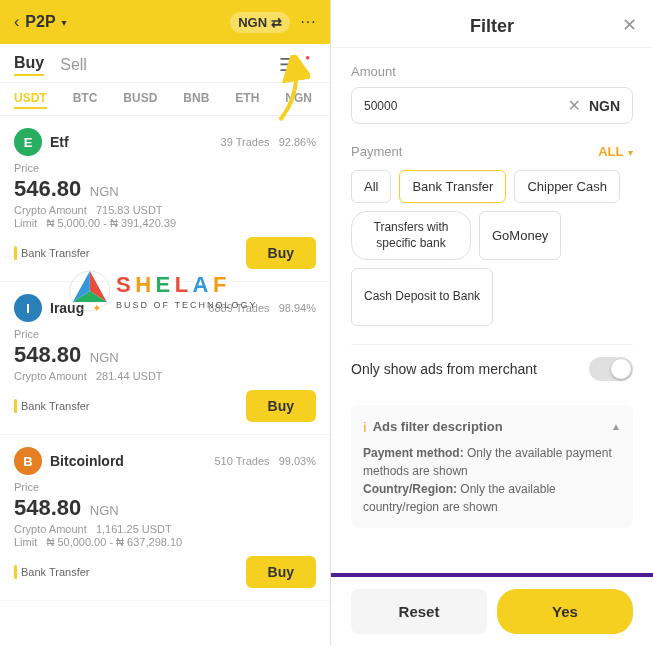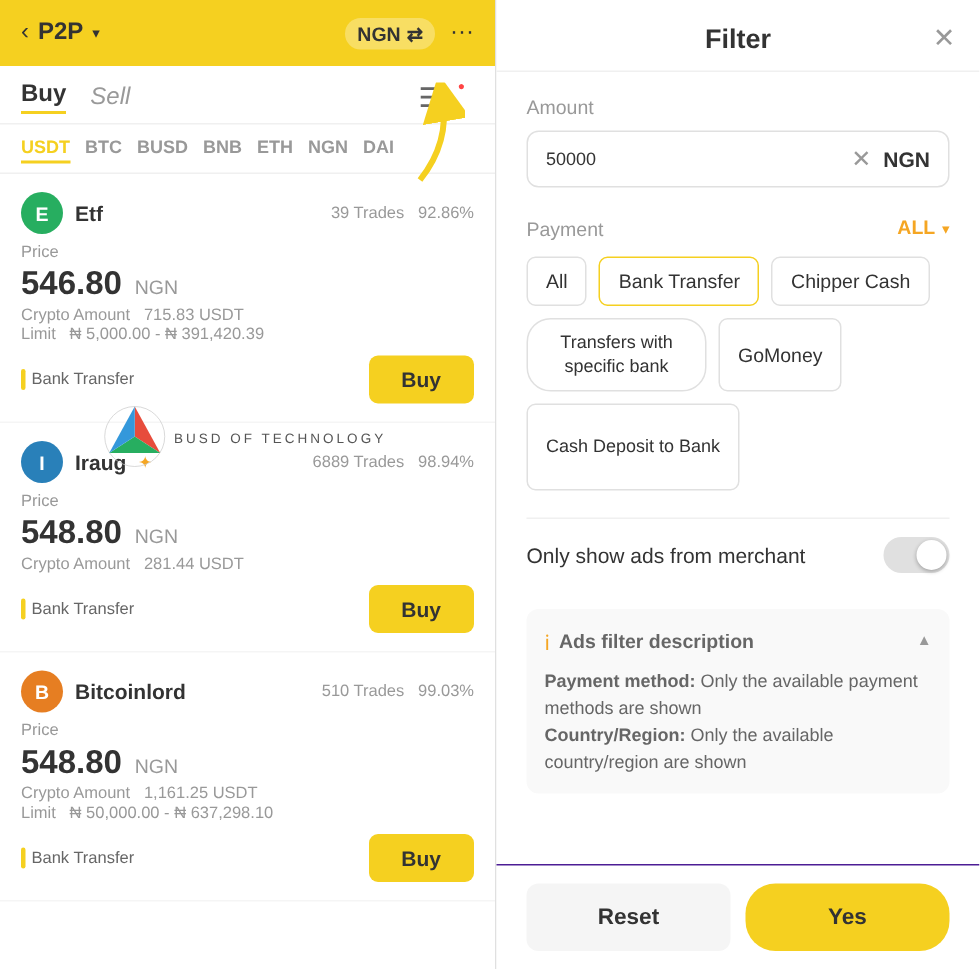--- a/index.html
+++ b/index.html
@@ -89,41 +89,40 @@
       font-size: 16px;
       font-weight: 700;
       color: #333;
       border-bottom: 2px solid #f5d020;
       padding-bottom: 2px;
     }
 
     .tab-sell {
       font-size: 16px;
       color: #999;
-      font-style: italic;
     }
 
     .filter-icon {
       margin-left: auto;
       font-size: 18px;
       color: #666;
     }
 
     .notification-dot {
       color: #f44;
       font-size: 8px;
       position: relative;
       top: -8px;
       left: -6px;
     }
 
     .coin-tabs {
       display: flex;
       padding: 6px 14px;
-      gap: 10px;
+      gap: 26px;
       overflow-x: auto;
       border-bottom: 1px solid #f0f0f0;
     }
 
     .coin-tab {
       font-size: 12px;
       font-weight: 600;
       color: #f5d020;
       padding: 2px 0;
       white-space: nowrap;
@@ -496,21 +495,21 @@
     .ads-filter-text {
       font-size: 12px;
       color: #666;
       line-height: 1.5;
     }
 
     .filter-footer {
       display: flex;
       padding: 12px 20px;
       gap: 10px;
-      border-top: 1px solid #4c1d95;
+      border-top: 4px solid #4c1d95;
       margin-top: 27px;
     }
 
     .reset-btn {
       flex: 1;
       background: #f5f5f5;
       border: none;
       border-radius: 8px;
       padding: 14px;
       font-size: 15px;
@@ -695,20 +694,28 @@
 
 <div class="watermark-container">
   <div class="shelaf-logo">
     <svg width="42" height="42" viewBox="0 0 42 42" style="margin-right:5px;">
       <circle cx="21" cy="21" r="20" fill="none" stroke="#ccc" stroke-width="0.5"></circle>
       <path d="M21,1 L21,21 L38,32 Z" fill="#e74c3c"></path>
       <path d="M21,21 L38,32 L4,32 Z" fill="#27ae60"></path>
       <path d="M21,1 L4,32 L21,21 Z" fill="#3498db"></path>
     </svg>
     <div>
+      <div>
+        <span class="shelaf-s" style="font-size:22px;font-weight:900;">S</span>
+        <span class="shelaf-h" style="font-size:22px;font-weight:900;">H</span>
+        <span class="shelaf-e" style="font-size:22px;font-weight:900;">E</span>
+        <span class="shelaf-l" style="font-size:22px;font-weight:900;">L</span>
+        <span class="shelaf-a" style="font-size:22px;font-weight:900;">A</span>
+        <span class="shelaf-f" style="font-size:22px;font-weight:900;">F</span>
+      </div>
       <div class="shelaf-subtitle">BUSD OF TECHNOLOGY</div>
     </div>
   </div>
 </div>
 
 <div class="right-panel">
 
   <div style="padding:10px 14px;border-bottom:1px solid #f0f0f0;opacity:0.4;">
     <div style="font-size:10px;color:#999;">Buy</div>
     <div style="font-size:10px;color:#f5d020;">USD...</div>

